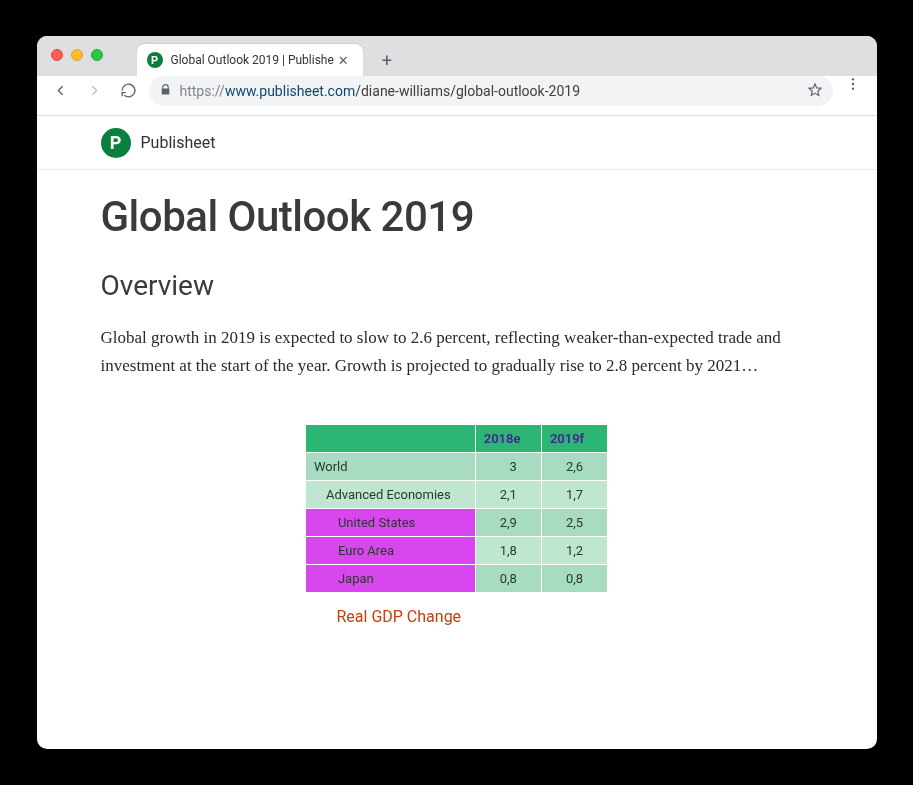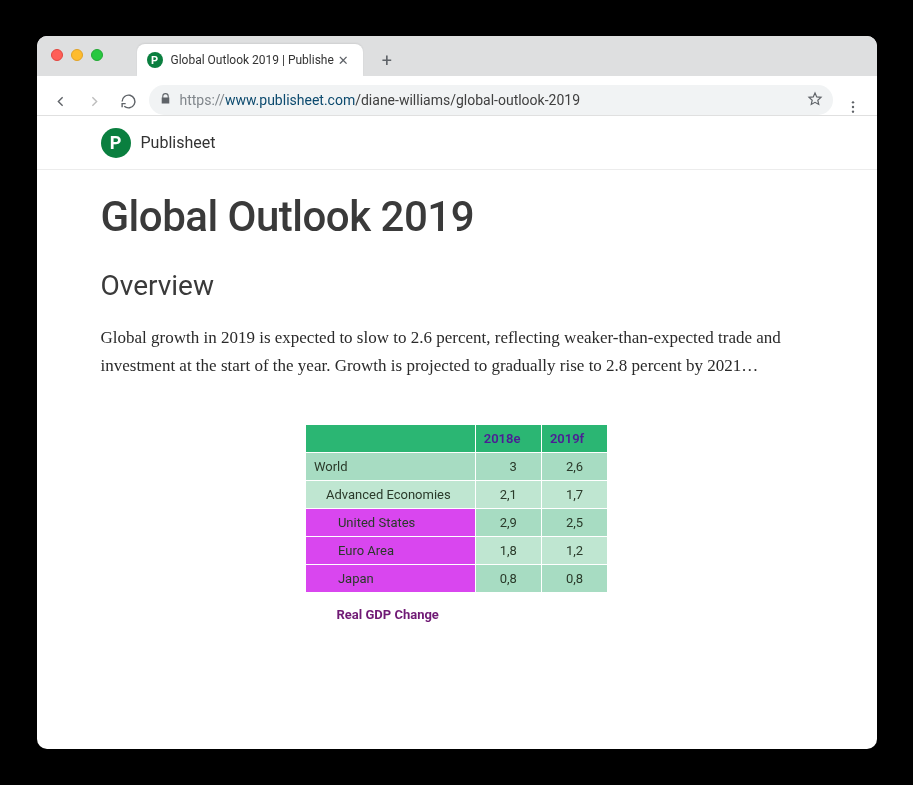--- a/index.html
+++ b/index.html
@@ -62,21 +62,21 @@
   .new-tab {
     width:28px; height:28px; margin-left:10px; margin-bottom:2px;
     display:flex; align-items:center; justify-content:center;
     color:#5f6368; font-size:18px;
     border-radius:50%;
   }
   
   .toolbar {
     height:40px; background:#fff;
     border-bottom:1px solid #e0e0e0;
-    display:flex; align-items:flex-end;
+    display:flex; align-items:flex-start;
     padding:0 10px; gap:6px;
   }
   .navbtn {
     width:28px; height:28px; display:flex; align-items:center; justify-content:center;
     color:#5f6368; border-radius:50%;
   }
   .navbtn.disabled { color:#bdbdbd; }
   .navbtn svg { width:17px; height:17px; }
   .omnibox {
     flex:1; height:30px;
@@ -136,21 +136,21 @@
   tr.lvl1 td.label { background:#bfe6d1; padding-left:20px; }
   tr.lvl1 td.val   { background:#bfe6d1; }
   tr.lvl2 td.label { background:#d946ef; padding-left:32px; }
   tr.lvl2 td.val   { background:#bfe6d1; }
   tr.lvl2:nth-child(odd) td.val { background:#a7dcc2; }
   tr.r-world td.val { background:#a7dcc2; }
   tr.r-adv   td.val { background:#bfe6d1; }
   tr.r-us    td.val { background:#a7dcc2; }
   tr.r-eu    td.val { background:#bfe6d1; }
   tr.r-jp    td.val { background:#a7dcc2; }
-  .caption { font-size:13px; color:#701a75; margin-top:14px; align-self:flex-start; margin-left:calc(50% - 120px);font-weight:bold; }
+  .caption { font-size:16px; color:#c2410c; margin-top:14px; align-self:flex-start; margin-left:calc(50% - 120px); }
 </style>
 </head>
 <body>
 
 <div class="window">
 
   <div class="titlebar">
     <div class="traffic-lights">
       <div class="light red"></div>
       <div class="light yellow"></div>

